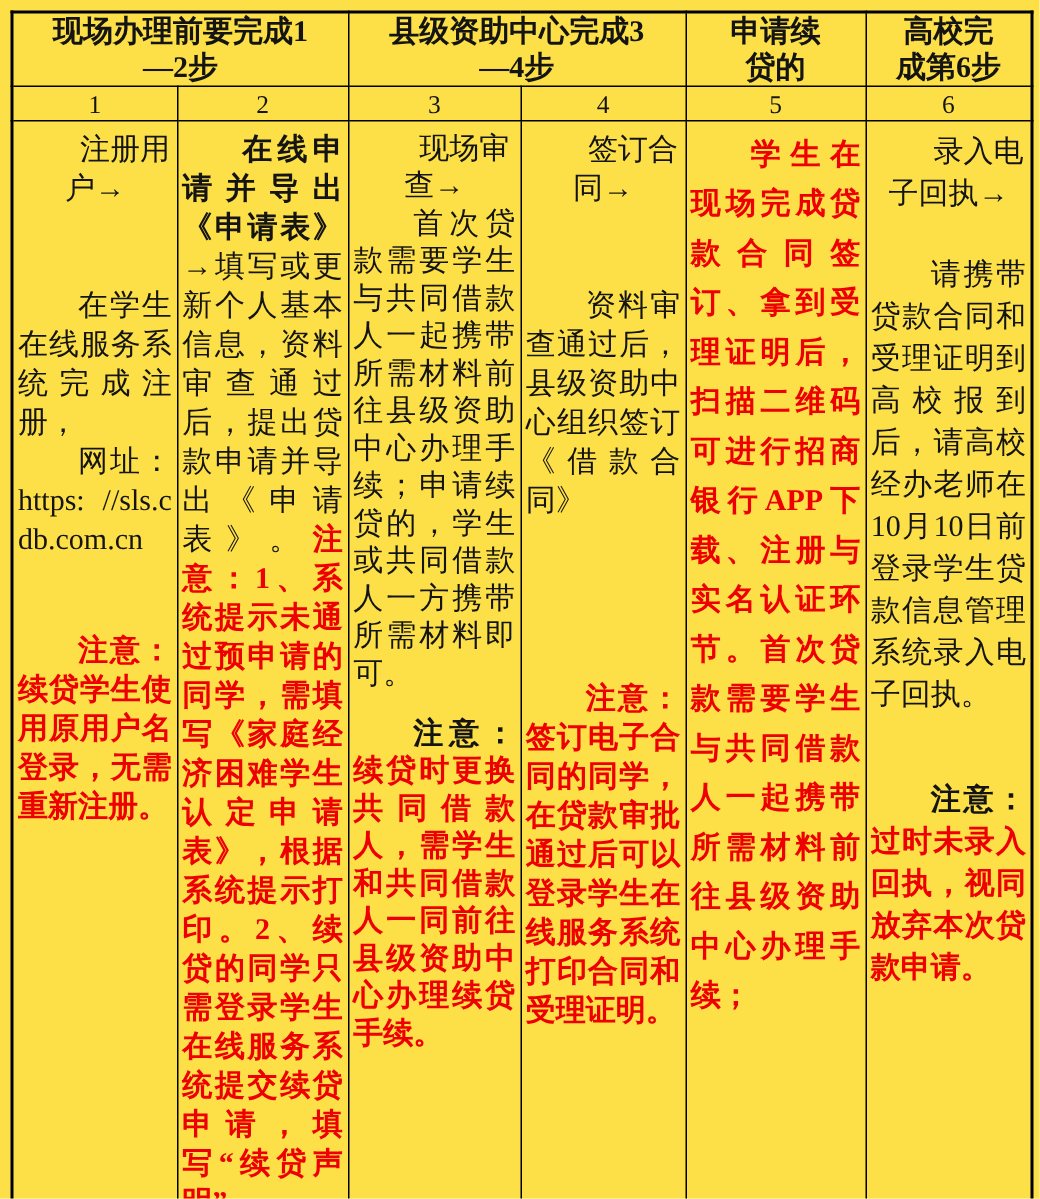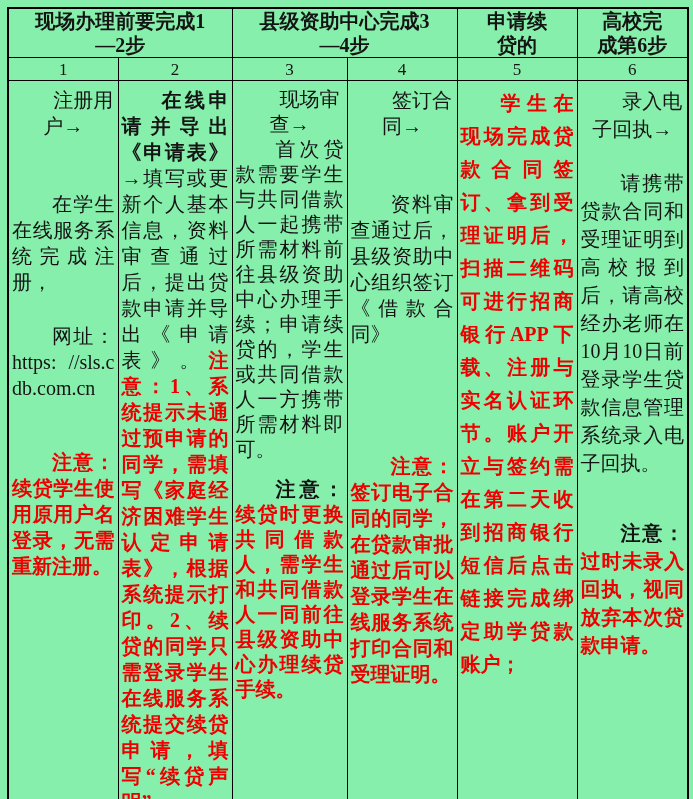--- a/index.html
+++ b/index.html
@@ -3,21 +3,21 @@
 <meta charset="utf-8">
 <style>
   * { margin:0; padding:0; box-sizing:border-box; }
   html,body { width:693px; height:799px; }
   body {
     background:#ffffff;
     font-family:"Liberation Serif","DejaVu Serif",serif;
     color:#141414;
     position:relative;
   }
-  .page { position:absolute; inset:0; background:#86efac; }
+  .page { position:absolute; inset:0; background:#fde047; }
   table.process-table {
     position:absolute; left:7px; top:7px;
     width:680px; height:783px;
     border-collapse:collapse; table-layout:fixed;
     border:2px solid #000000;
   }
   th, td { border:1px solid #000000; vertical-align:top; overflow:hidden; }
   
   tr.group-row th {
     height:48px; vertical-align:middle; text-align:center;
@@ -50,21 +50,21 @@
   .c6 p { line-height:28px; }
   
   .mt-body-c1 { margin-top:52px; }
   .mt-note-c1 { margin-top:48px; }
   .mt-flow    { margin-top:4px; }
   .mt-note-c3 { margin-top:15px; }
   .mt-body-c4 { margin-top:52px; }
   .mt-note-c4 { margin-top:106px; }
   .mt-body-c6 { margin-top:26px; }
   .mt-note-c6 { margin-top:42px; }
-  .url-text { word-break:break-all;margin-top:28px; }
+  .url-text { word-break:break-all; }
 </style>
 </head>
 <body>
 
 <div class="page">
   <table class="process-table">
     <colgroup>
       <col style="width:110px">
       <col style="width:114px">
       <col style="width:115px">
@@ -106,21 +106,21 @@
           <p class="mt-note-c3"><span class="black-bold">注意：</span><span class="red">续贷时更换共同借款人，需学生和共同借款人一同前往县级资助中心办理续贷手续。</span></p>
         </td>
 
         <td class="c4">
           <p class="cell-title">签订合同→</p>
           <p class="mt-body-c4">资料审查通过后，县级资助中心组织签订《借款合同》</p>
           <p class="note mt-note-c4">注意：签订电子合同的同学，在贷款审批通过后可以登录学生在线服务系统打印合同和受理证明。</p>
         </td>
 
         <td class="c5">
-          <p class="note mt-flow">学生在现场完成贷款合同签订、拿到受理证明后，扫描二维码可进行招商银行APP下载、注册与实名认证环节。账户开立与签约需在第二天收到招商银行短信后点击链接完成绑定助学贷款账户；</p>
+          <p class="note mt-flow">学生在现场完成贷款合同签订、拿到受理证明后，扫描二维码可进行招商银行APP下载、注册与实名认证环节。首次贷款需要学生与共同借款人一起携带所需材料前往县级资助中心办理手续；</p>
         </td>
 
         <td class="c6">
           <p class="cell-title">录入电子回执→</p>
           <p class="mt-body-c6">请携带贷款合同和受理证明到高校报到后，请高校经办老师在10月10日前登录学生贷款信息管理系统录入电子回执。</p>
           <p class="mt-note-c6"><span class="black-bold">注意：</span><span class="red">过时未录入回执，视同放弃本次贷款申请。</span></p>
         </td>
 
       </tr>
     </tbody>

